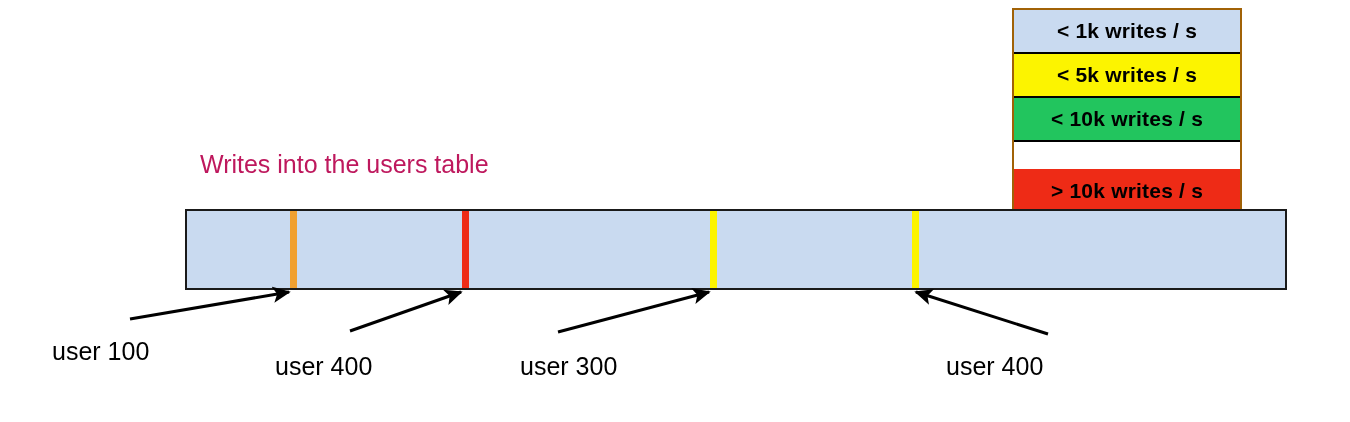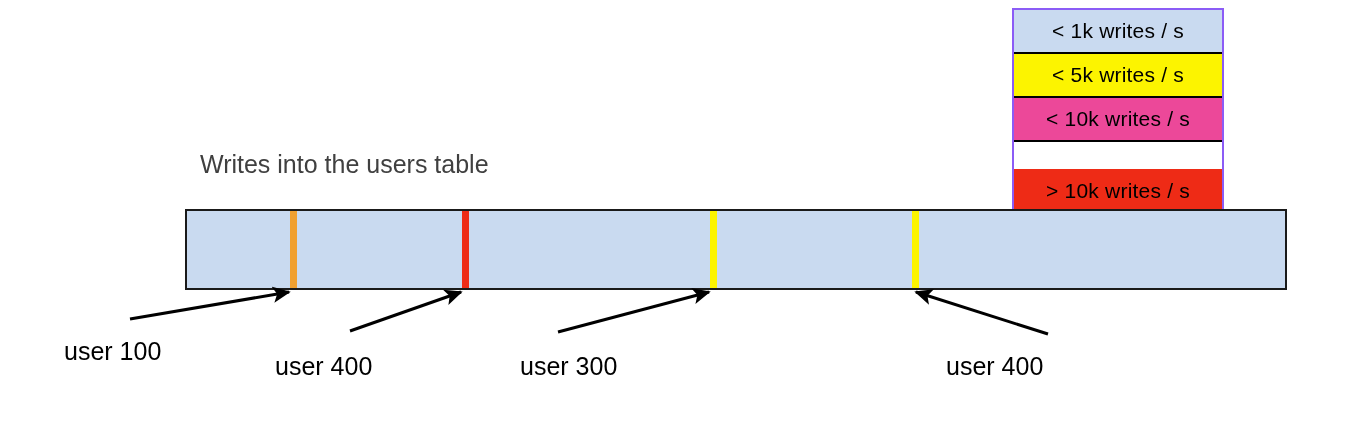--- a/index.html
+++ b/index.html
@@ -16,24 +16,25 @@
     height: 422px;
     background: #ffffff;
     overflow: hidden;
   }
 
   
   #legend {
     position: absolute;
     left: 1012px;
     top: 8px;
-    width: 212px;
-    border: 2px solid #8b5cf6;
+    width: 230px;
+    border: 2px solid #a16207;
     box-sizing: border-box;
     background: #ffffff;
+    font-weight: bold;
   }
   .legend-row {
     height: 44px;
     box-sizing: border-box;
     border-bottom: 2px solid #000000;
     display: flex;
     align-items: center;
     justify-content: center;
   }
   .legend-row:last-child {
@@ -45,21 +46,21 @@
     letter-spacing: 0.2px;
     white-space: nowrap;
   }
 
   
   #chart-title {
     position: absolute;
     left: 200px;
     top: 150px;
     font-size: 25px;
-    color: #404040;
+    color: #be185d;
     white-space: nowrap;
   }
 
   
   #bar {
     position: absolute;
     left: 185px;
     top: 209px;
     width: 1102px;
     height: 81px;
@@ -96,21 +97,21 @@
 
 <div id="canvas">
 
   <div id="legend">
       <div class="legend-row" style="background: rgb(201, 218, 240);">
         <span class="legend-label">&lt; 1k writes / s</span>
       </div>
       <div class="legend-row" style="background: rgb(252, 244, 0);">
         <span class="legend-label">&lt; 5k writes / s</span>
       </div>
-      <div class="legend-row" style="background: #ec4899; align-items: center;">
+      <div class="legend-row" style="background: #22c55e; align-items: center;">
         <span class="legend-label">&lt; 10k writes / s</span>
       </div>
       <div class="legend-row" style="background: rgb(238, 43, 22); margin-top: 27px;">
         <span class="legend-label">&gt; 10k writes / s</span>
       </div>
     </div>
 
   <div id="chart-title">Writes into the users table</div>
 
   <div id="bar">
@@ -128,19 +129,19 @@
     </defs>
     <g id="arrow-lines">
         <line x1="130" y1="319" x2="289" y2="292" stroke="#000000" stroke-width="3" marker-end="url(#arrowhead)"></line>
         <line x1="350" y1="331" x2="461" y2="292" stroke="#000000" stroke-width="3" marker-end="url(#arrowhead)"></line>
         <line x1="558" y1="332" x2="709" y2="292" stroke="#000000" stroke-width="3" marker-end="url(#arrowhead)"></line>
         <line x1="1048" y1="334" x2="916" y2="292" stroke="#000000" stroke-width="3" marker-end="url(#arrowhead)"></line>
       </g>
   </svg>
 
   <div id="user-labels">
-      <div class="user-label" style="left: 64px; top: 337px;">user 100</div>
+      <div class="user-label" style="left: 52px; top: 337px;">user 100</div>
       <div class="user-label" style="left: 275px; top: 352px;">user 400</div>
       <div class="user-label" style="left: 492px; top: 352px; margin-left: 28px;">user 300</div>
       <div class="user-label" style="left: 946px; top: 352px;">user 400</div>
     </div>
 
 </div>
 
 </body></html>

